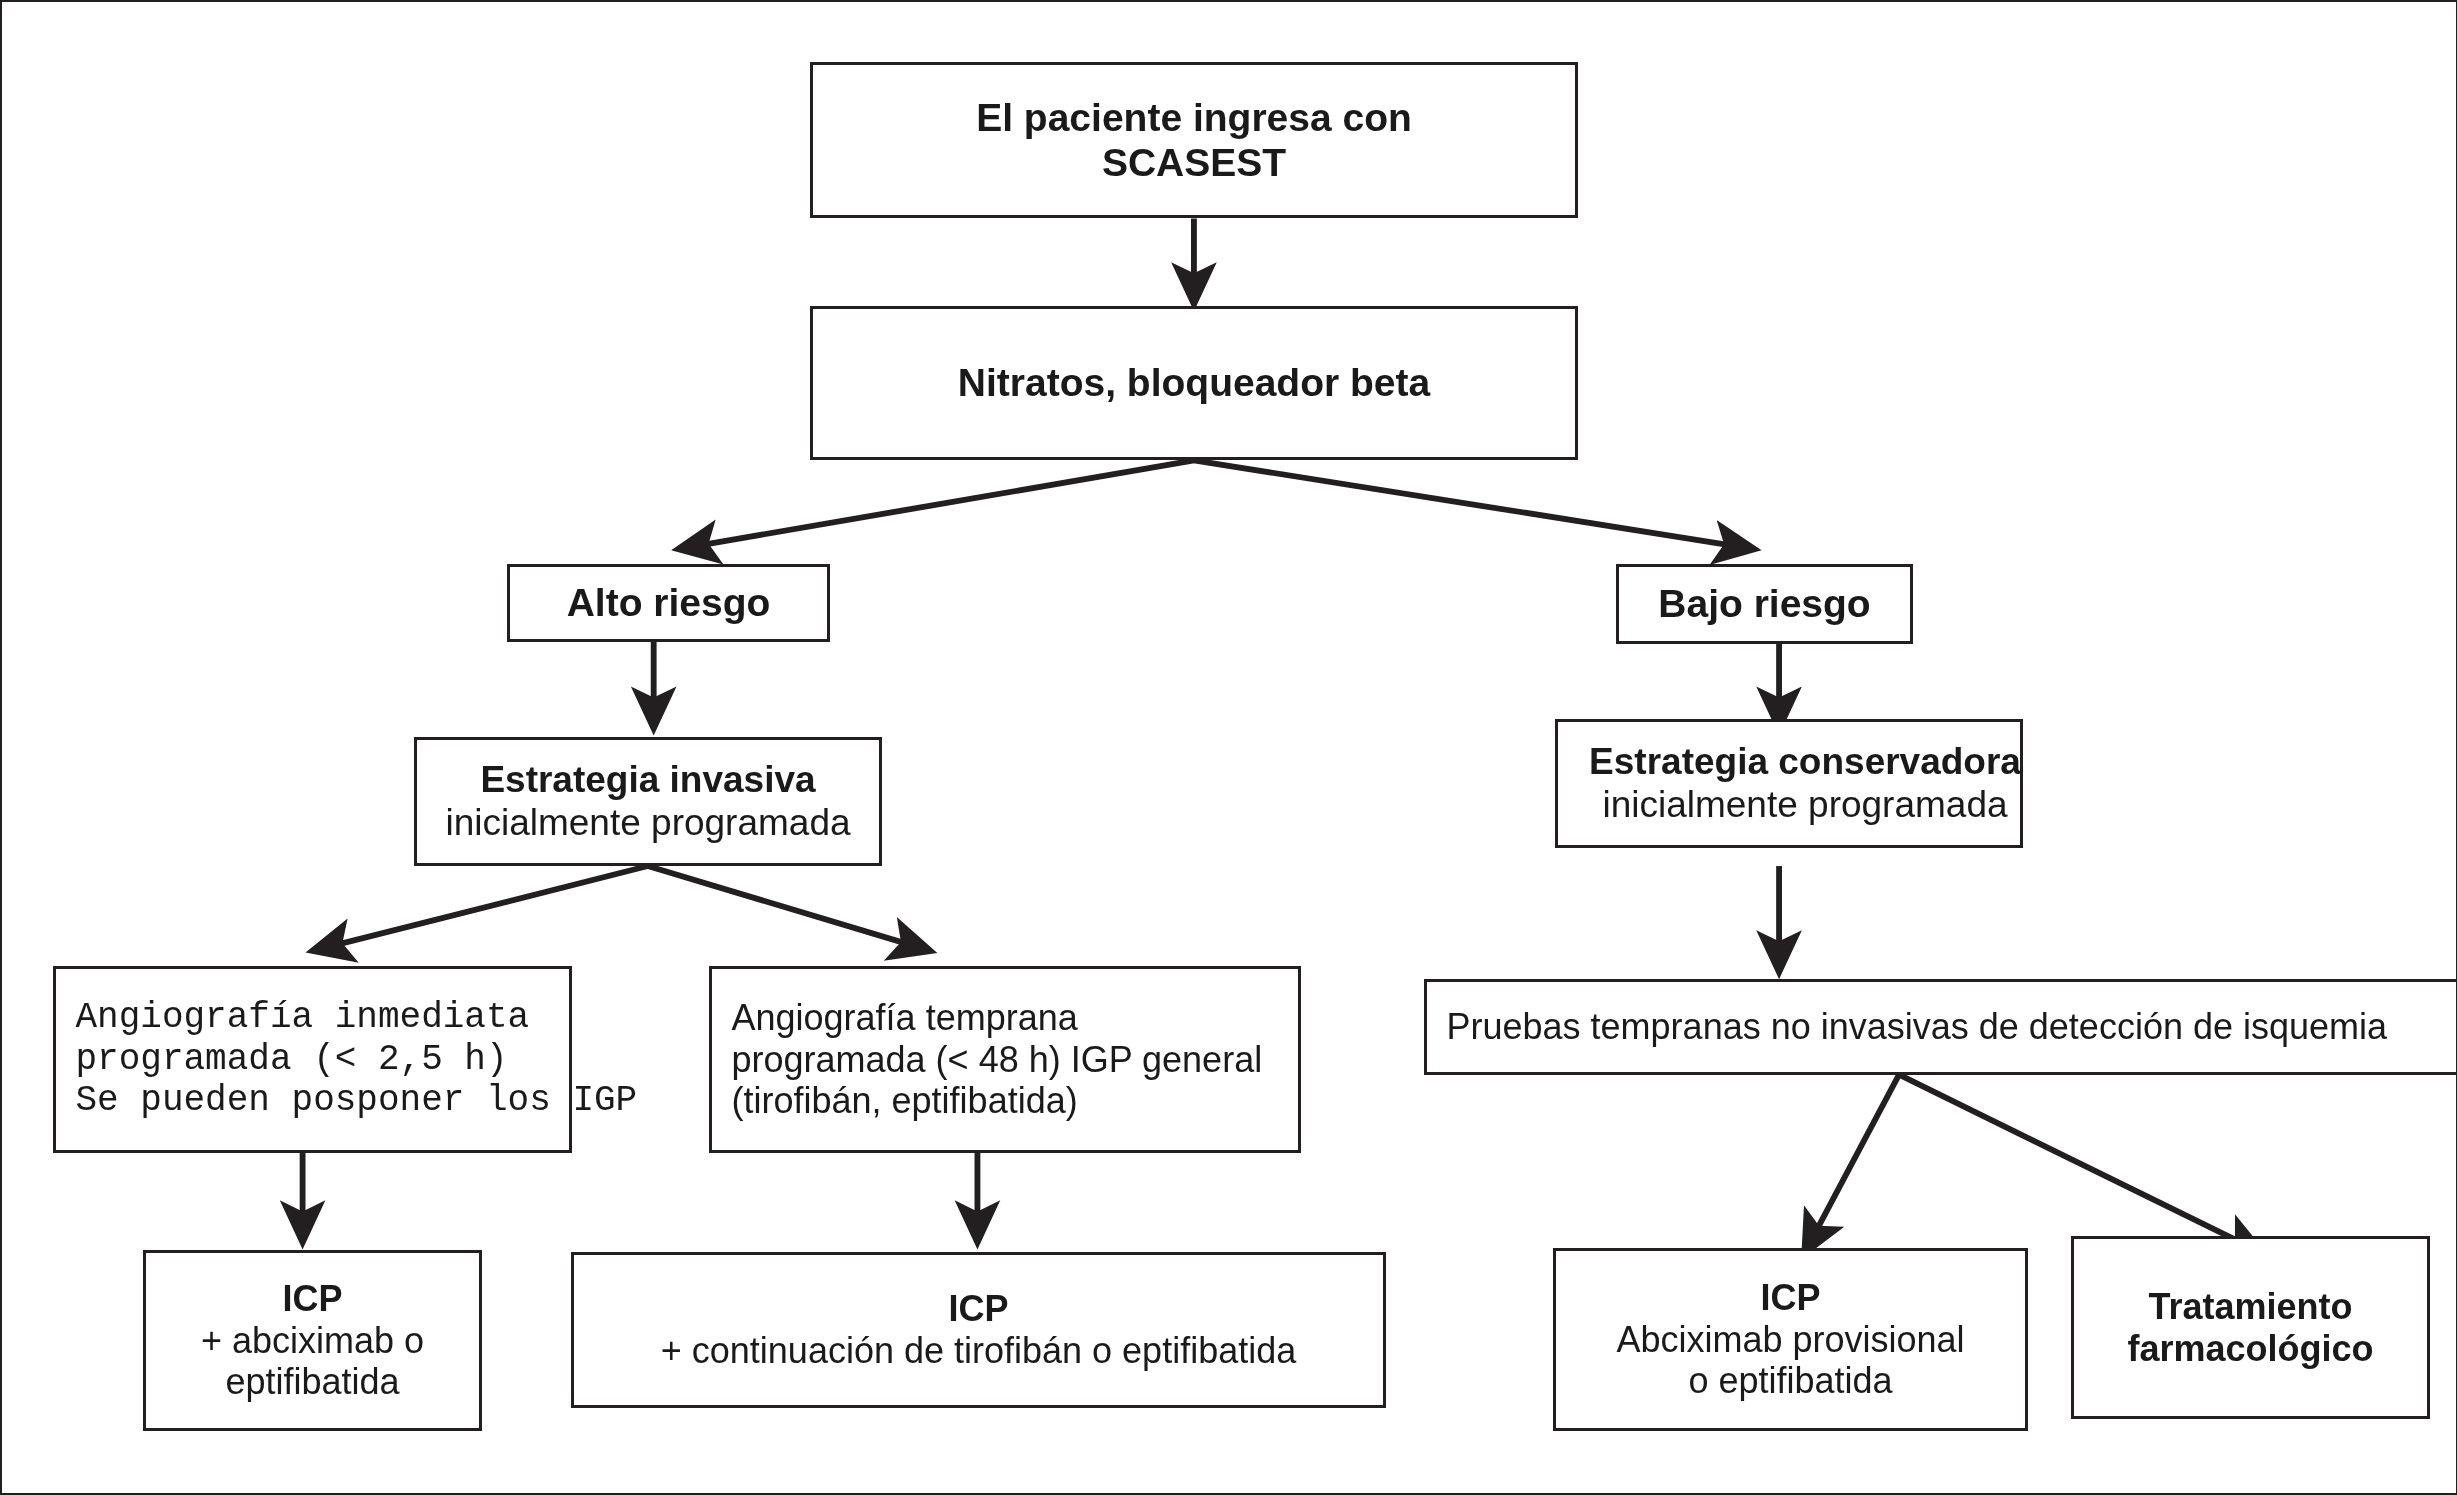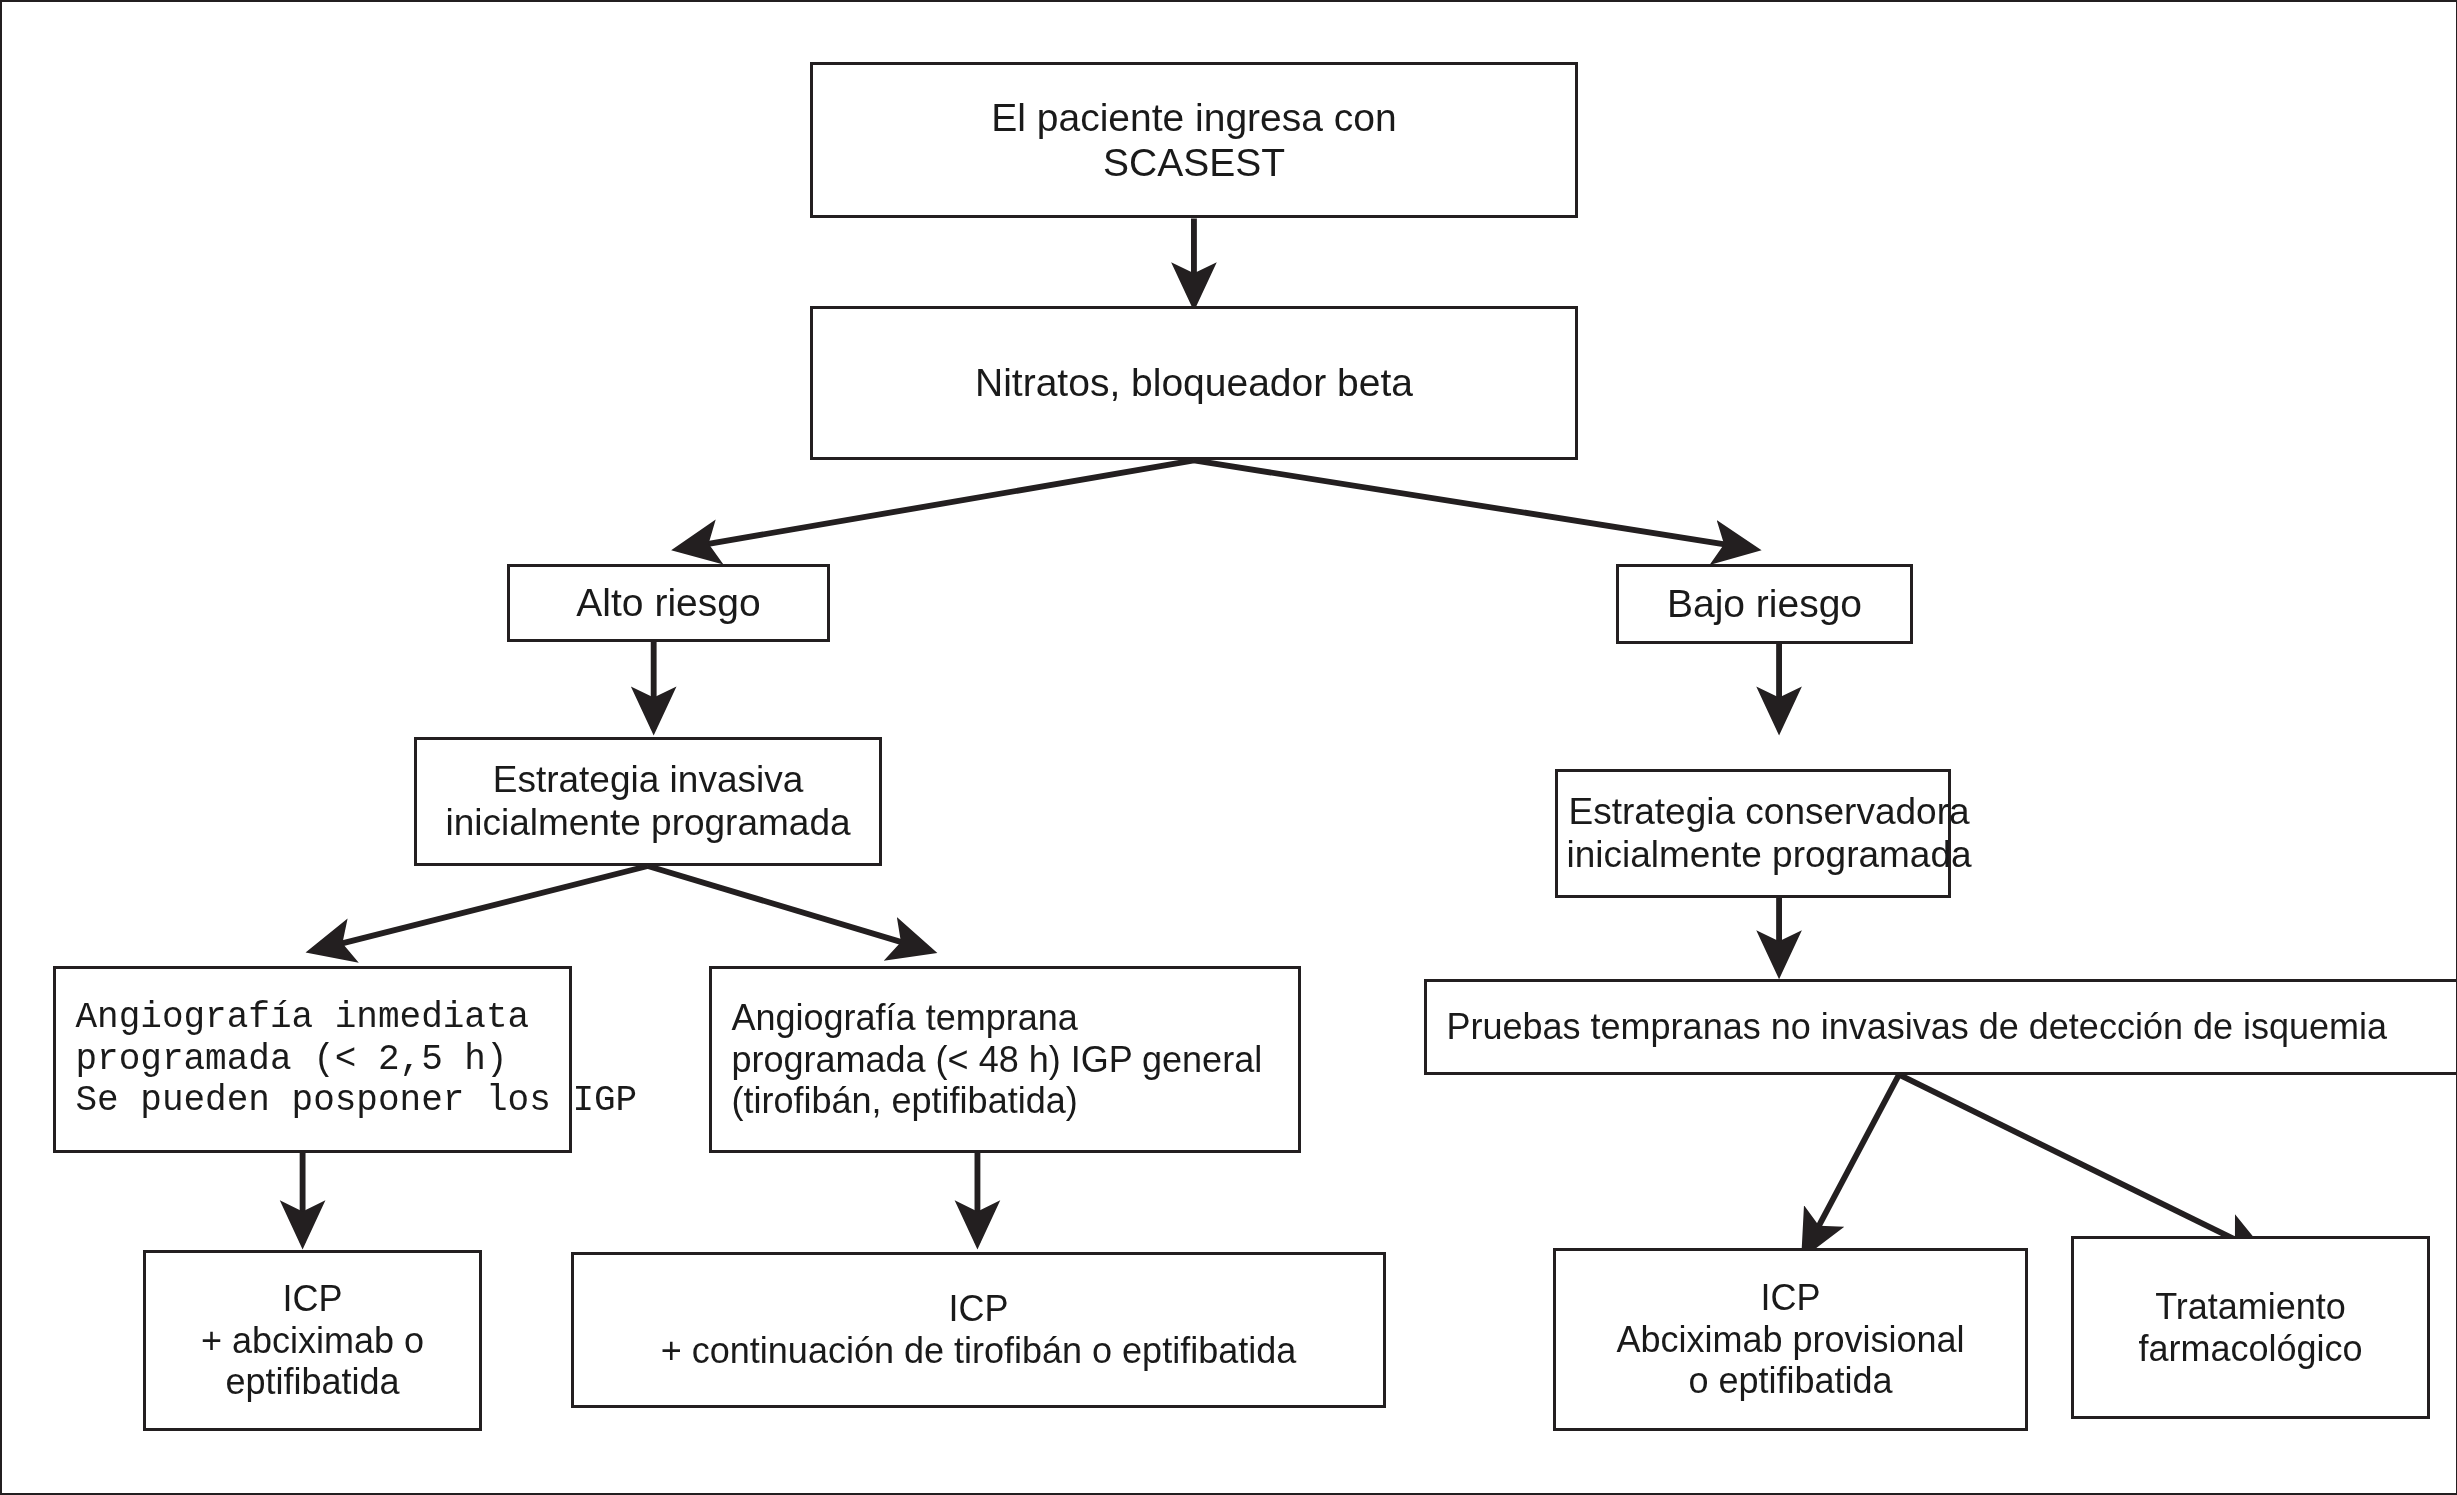--- a/index.html
+++ b/index.html
@@ -23,21 +23,21 @@
     align-items:center;
     justify-content:center;
     color:#1a1a1a;
   }
   .nodebox.left-align{align-items:flex-start;}
   .line{
     display:block;
     line-height:1.16;
     white-space:nowrap;
   }
-  .b{font-weight:normal;}
+  .b{font-weight:bold;}
   .r{font-weight:normal;}
   .s48{font-size:39px;}
   .s44{font-size:37px;}
   .s42{font-size:36px;}
   .pad-l{padding-left:19.5px;}
 </style>
 </head>
 <body>
 
 <div id="page">
@@ -89,21 +89,21 @@
 
   <div class="nodebox" style="left:1614px;top:562px;width:297px;height:80px;">
     <span class="line b s48">Bajo riesgo</span>
   </div>
 
   <div class="nodebox" style="left:412px;top:735px;width:468px;height:129px;">
     <span class="line b s44">Estrategia invasiva</span>
     <span class="line r s44">inicialmente programada</span>
   </div>
 
-  <div class="nodebox" style="left:1553px;top:767px;width:396px;height:129px;padding-left:32px;">
+  <div class="nodebox" style="left:1553px;top:717px;width:468px;height:129px;padding-left:32px;">
     <span class="line b s44">Estrategia conservadora</span>
     <span class="line r s44">inicialmente programada</span>
   </div>
 
   <div class="nodebox left-align" style="left:51px;top:964px;width:519px;height:187px;font-family:Liberation Mono, monospace;">
     <span class="line r s42 pad-l">Angiografía inmediata</span>
     <span class="line r s42 pad-l">programada (&lt; 2,5 h)</span>
     <span class="line r s42 pad-l">Se pueden posponer los IGP</span>
   </div>
 

